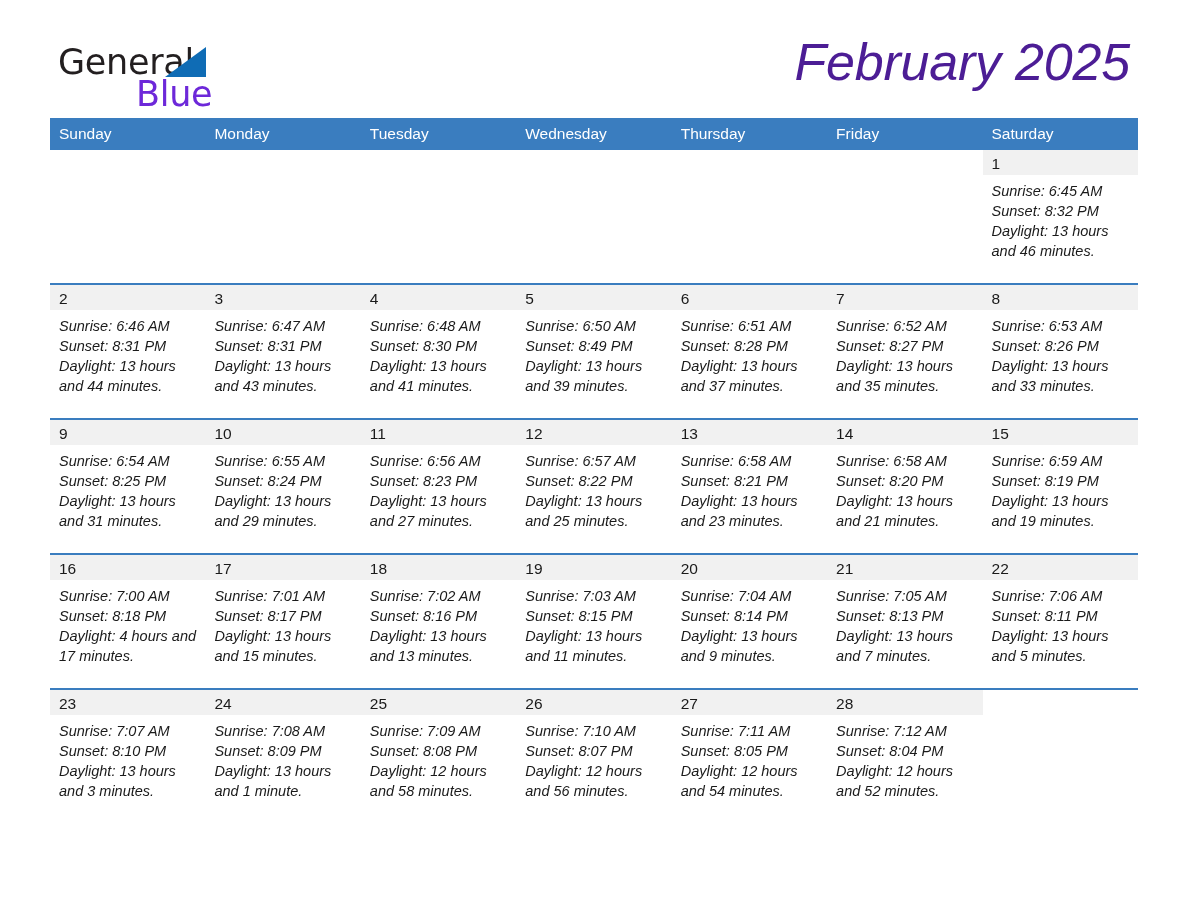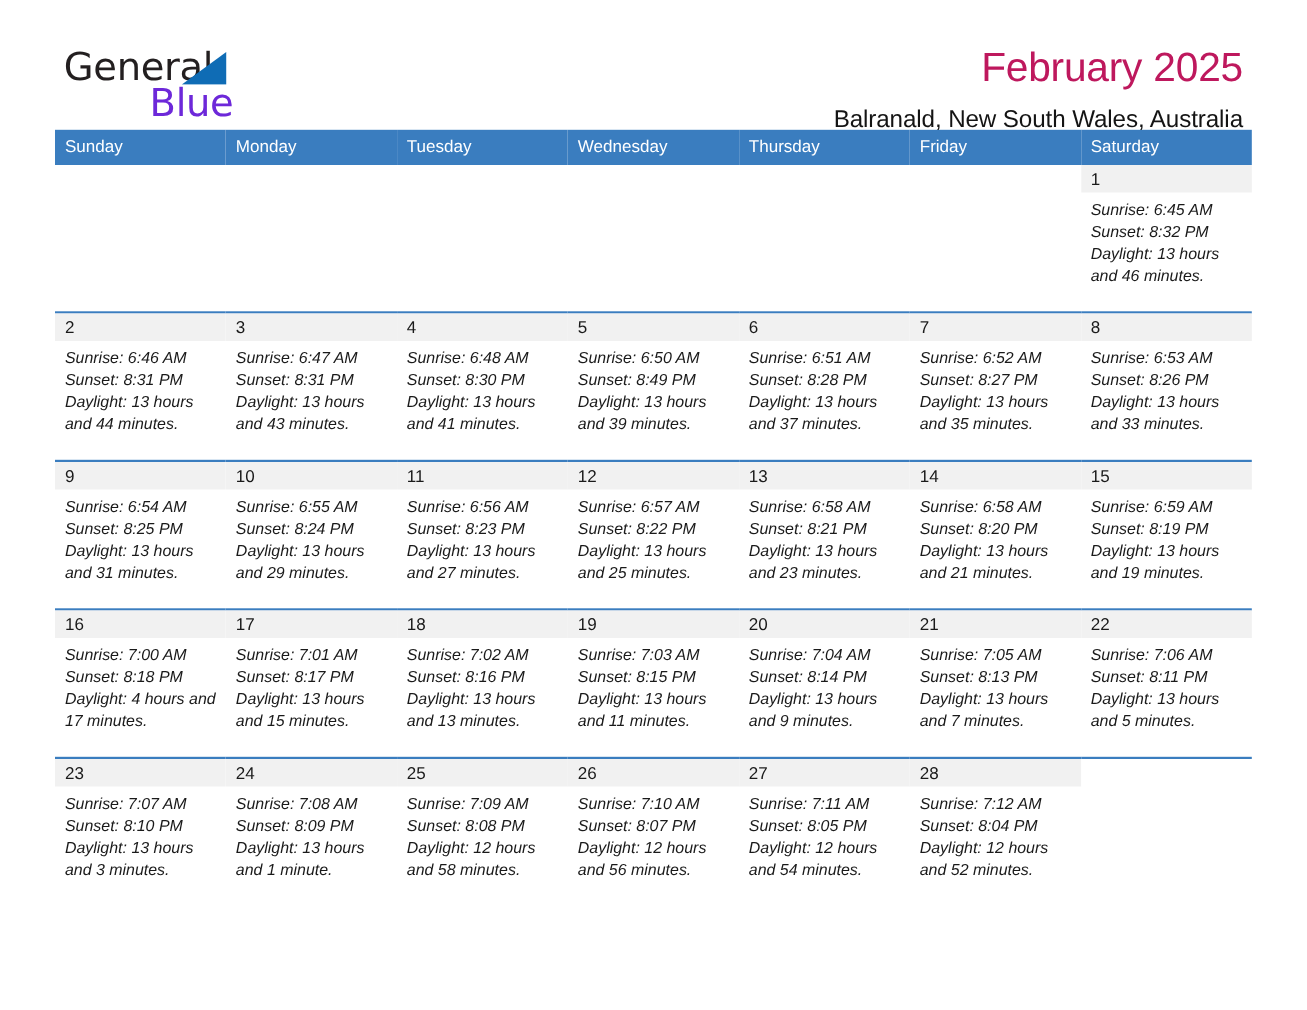--- a/index.html
+++ b/index.html
@@ -66,25 +66,26 @@
     line-height: 40px;
     font-family: "DejaVu Sans", sans-serif;
   }
   .title-block {
     position: absolute;
     right: 8px;
     top: 36px;
     text-align: right;
   }
   .month-title {
-    font-size: 37px;
+    font-size: 52px;
     font-weight: normal;
-    color: #be185d;
+    color: #4c1d95;
     line-height: 52px;
     letter-spacing: -0.2px;
+    font-style: italic;
   }
   .location {
     margin-top: 6px;
     font-size: 22px;
     color: #141414;
     line-height: 28px;
     letter-spacing: -0.1px;
   }
 
   
@@ -155,21 +156,20 @@
   <div class="header">
 
     <div class="brand">
       <span class="brand-general">General</span>
       <span class="brand-tri-shape"></span>
       <span class="brand-blue">Blue</span>
     </div>
 
     <div class="title-block">
       <div class="month-title">February 2025</div>
-      <div class="location">Balranald, New South Wales, Australia</div>
     </div>
 
   </div>
 
   <table class="calendar">
     <thead>
       <tr class="dow-row">
         <th>Sunday</th>
         <th>Monday</th>
         <th>Tuesday</th>

